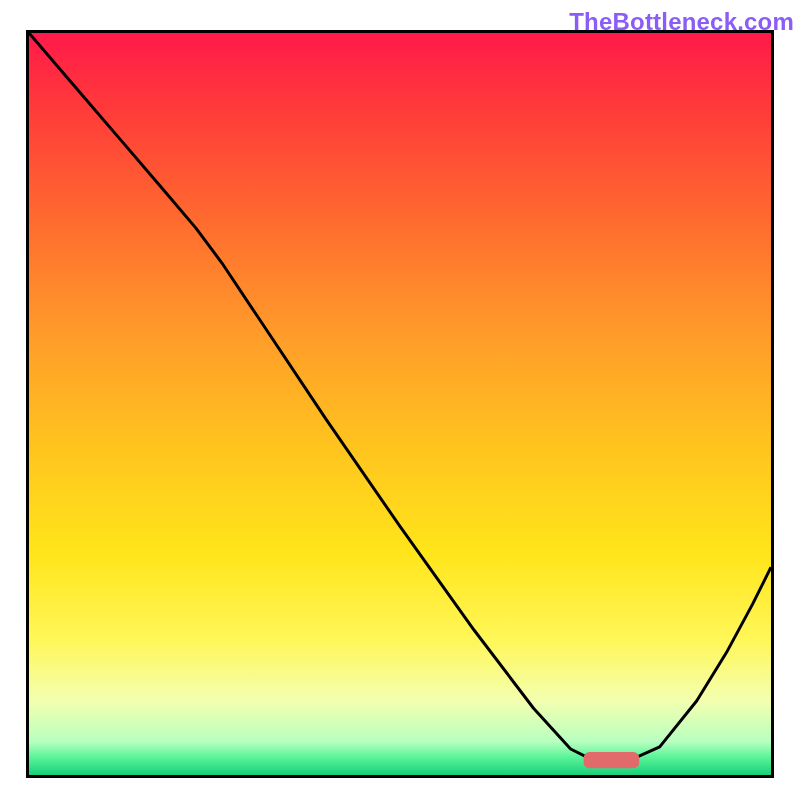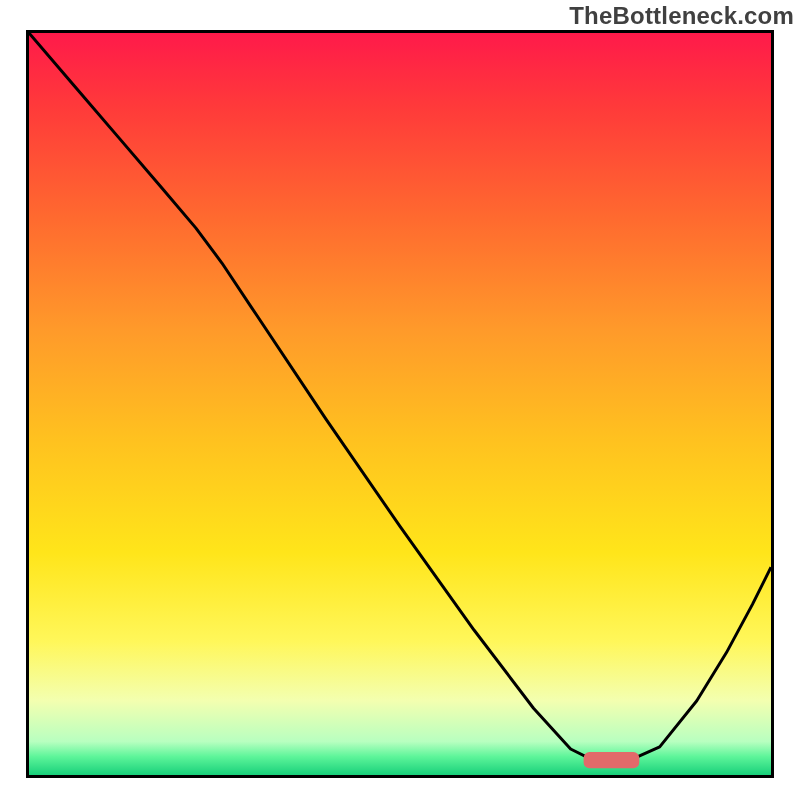--- a/index.html
+++ b/index.html
@@ -11,25 +11,25 @@
     background: #ffffff;
     font-family: Arial, Helvetica, sans-serif;
   }
   .stage {
     position: relative;
     width: 800px;
     height: 800px;
   }
   .watermark {
     position: absolute;
-    top: 2px;
+    top: 8px;
     right: 6px;
     font-size: 24px;
     font-weight: 600;
-    color: #404040;
+    color: #8b5cf6;
     letter-spacing: 0.2px;
     z-index: 5;
   }
   .plot-frame {
     position: absolute;
     left: 26px;
     top: 30px;
     width: 748px;
     height: 748px;
     box-sizing: border-box;

